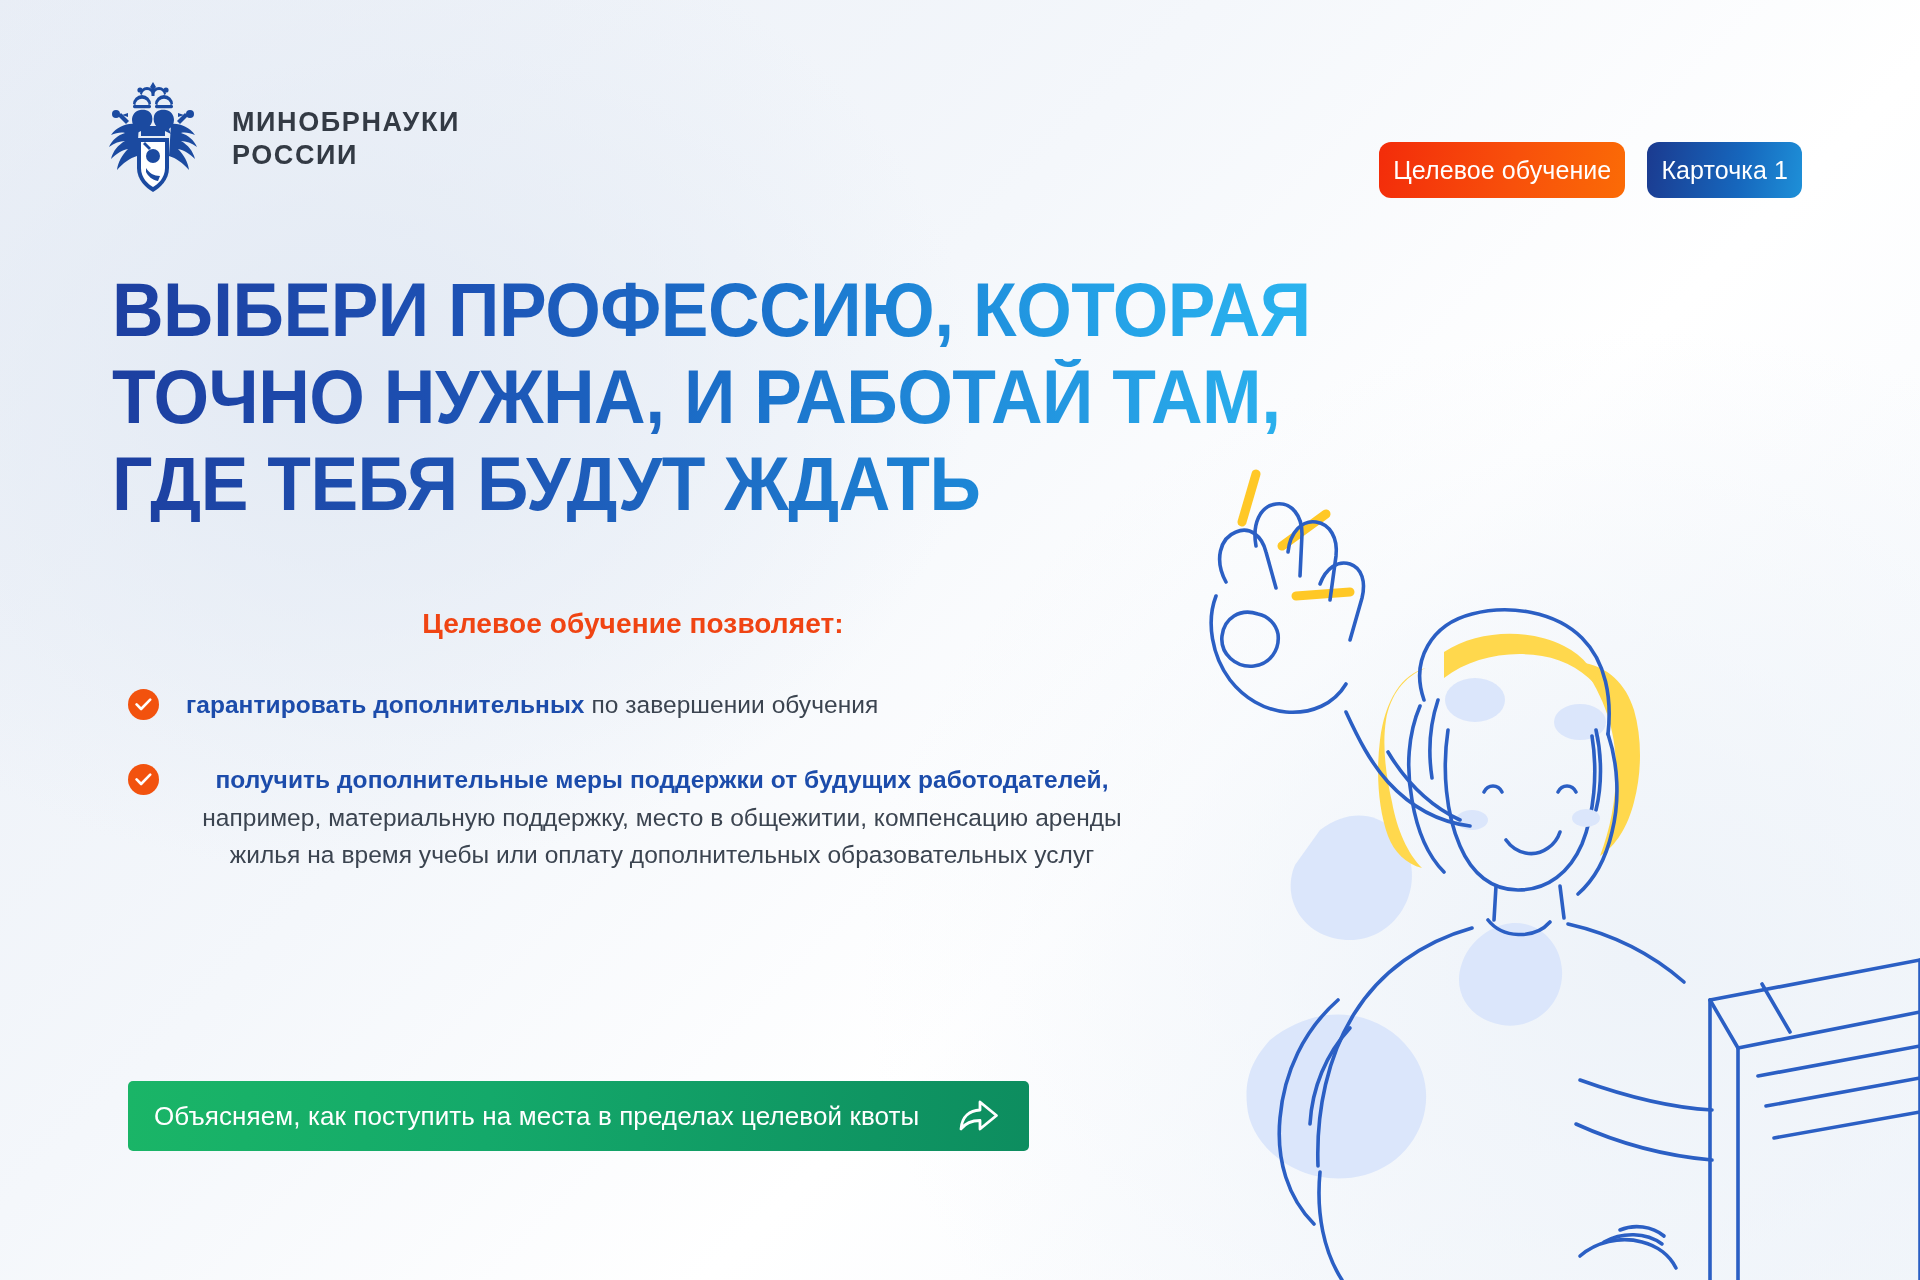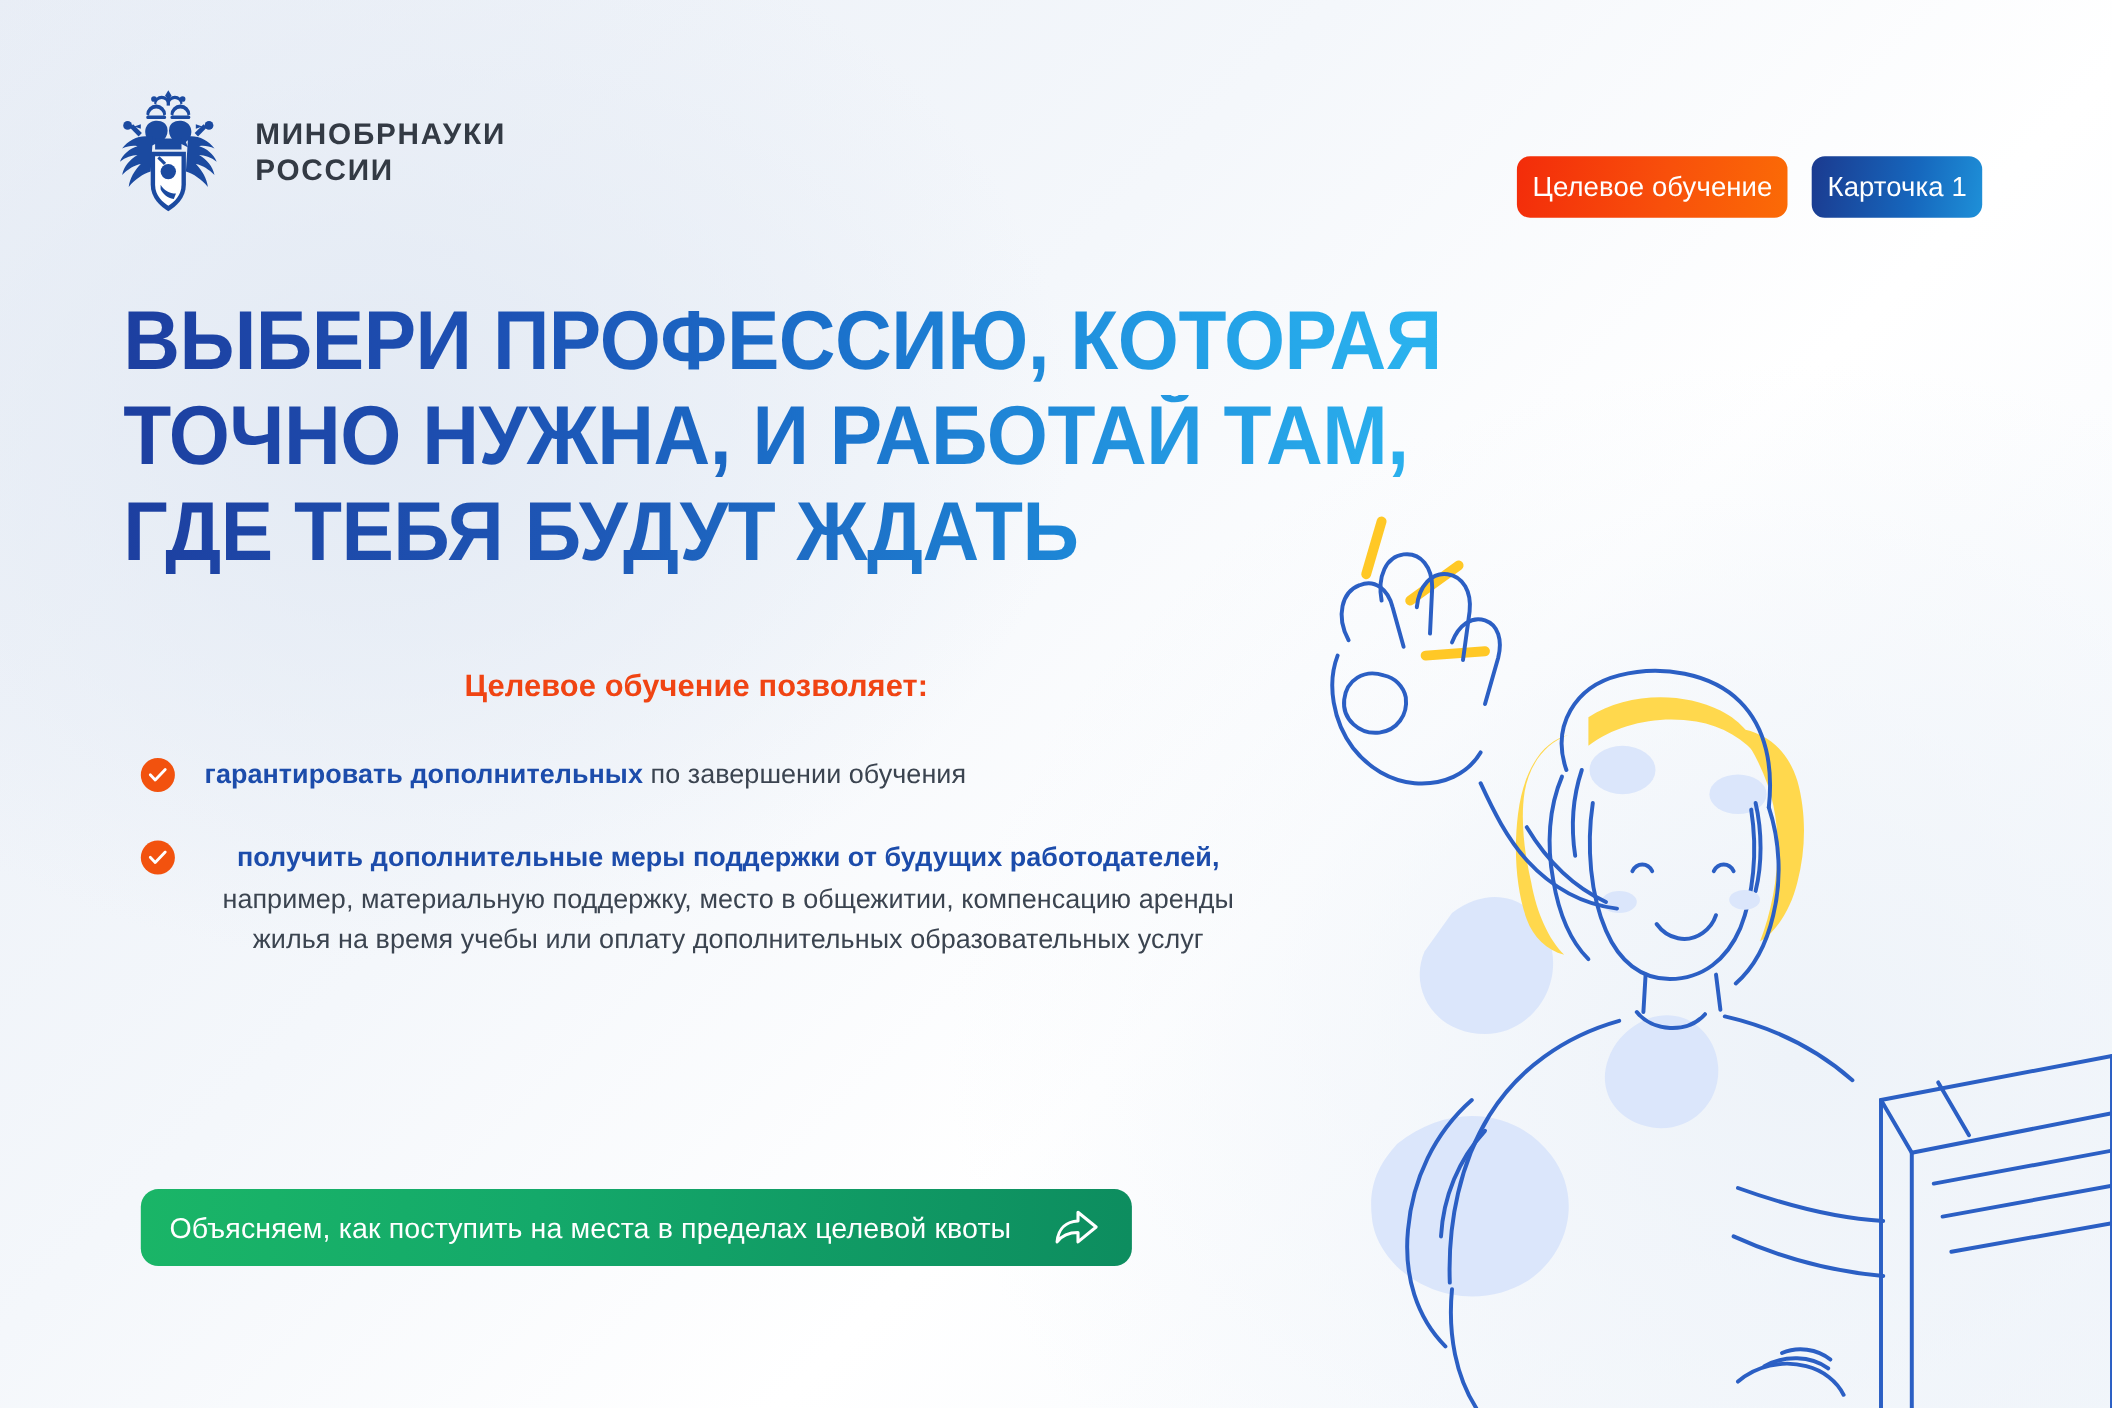--- a/index.html
+++ b/index.html
@@ -183,21 +183,21 @@
     color: #1c4cab;
     font-weight: 700;
   }
 
   
   .cta {
     position: absolute;
     top: 1081px;
     left: 128px;
     height: 70px;
-    border-radius: 16px;
+    border-radius: 5px;
     background: linear-gradient(95deg, #1ab567 0%, #14a96a 40%, #0d8d5f 100%);
     display: flex;
     align-items: center;
     gap: 40px;
     padding: 0 30px 0 26px;
     cursor: pointer;
   }
 
   .cta-label {
     color: #ffffff;

